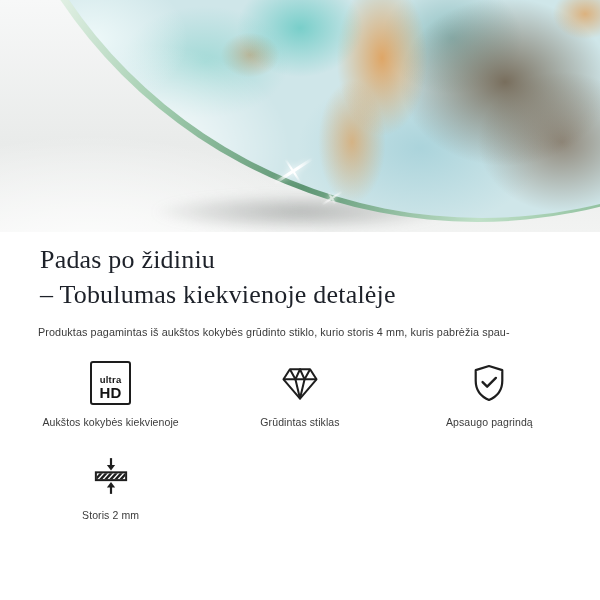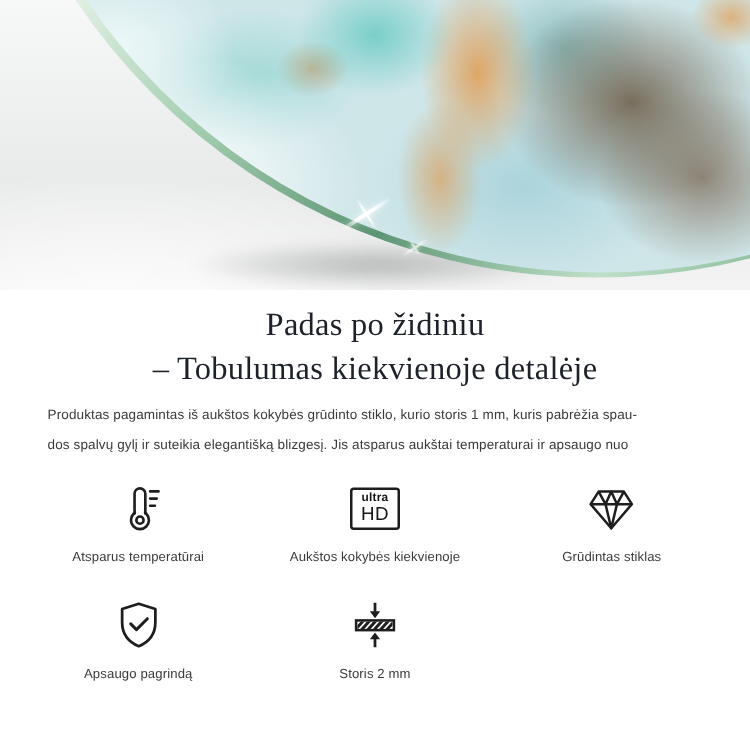--- a/index.html
+++ b/index.html
@@ -38,71 +38,58 @@
   .s1{left:270px;top:148px;width:46px;height:46px;filter:drop-shadow(0 0 3px rgba(255,255,255,0.95));}
   .s1::before{width:46px;height:2.6px;transform:translate(-50%,-50%) rotate(-33deg);}
   .s1::after{width:28px;height:2px;transform:translate(-50%,-50%) rotate(57deg);}
   .s2{left:320px;top:186px;width:24px;height:24px;opacity:.75;filter:drop-shadow(0 0 2px rgba(255,255,255,0.9));}
   .s2::before{width:24px;height:1.8px;transform:translate(-50%,-50%) rotate(-33deg);}
   .s2::after{width:14px;height:1.5px;transform:translate(-50%,-50%) rotate(57deg);}
 
   
   .page-title{margin:10px 40px 0;font-family:"Liberation Serif","DejaVu Serif",serif;
         font-weight:400;font-size:26px;line-height:35px;color:#1d2129;letter-spacing:0.2px;}
-  .page-title span{display:block;text-align:center;}
+  .page-title span{display:block;}
   .desc{margin:8px 38px 0;width:542px;font-size:10.8px;line-height:24px;color:#3a3a3a;letter-spacing:0.1px;}
   .desc div{white-space:nowrap;}
 
   
   .features{margin:15px 30px 0;display:grid;grid-template-columns:1fr 1.35fr 1fr;row-gap:24px;}
   .feature{display:flex;flex-direction:column;align-items:center;}
   .icon-box{height:48px;display:flex;align-items:center;justify-content:center;color:#1e1e1e;}
   .feature-label{margin-top:9px;font-size:10.5px;color:#3b3b3b;letter-spacing:0.1px;}
   .icon-box svg{display:block;}
 
-  .uhd-badge{border:2.5px solid #1d1d1d;border-radius:3px;padding:2px 7px 3px;text-align:center;
+  .uhd-badge{border:2.5px solid #1d1d1d;border-radius:3px;padding:12px 7px 3px;text-align:center;
         color:#141414;line-height:1;}
   .uhd-top{display:block;font-size:9.5px;font-weight:600;letter-spacing:0.2px;}
-  .uhd-bottom{display:block;font-size:15px;font-weight:400;margin-top:1px;letter-spacing:0.3px;}
+  .uhd-bottom{display:block;font-size:15px;font-weight:700;margin-top:1px;letter-spacing:0.3px;}
 </style>
 </head>
 <body>
 
 <div class="hero">
   <div class="hero-shadow"></div>
   <div class="glass-edge"></div>
   <div class="glass-art"></div>
   <div class="sparkle s1"></div>
   <div class="sparkle s2"></div>
 </div>
 
 <h1 class="page-title">
   <span>Padas po židiniu</span>
   <span>– Tobulumas kiekvienoje detalėje</span>
 </h1>
 
 <div class="desc">
-  <div>Produktas pagamintas iš aukštos kokybės grūdinto stiklo, kurio storis 1 mm, kuris pabrėžia spau-</div>
-  <div>dos spalvų gylį ir suteikia elegantišką blizgesį. Jis atsparus aukštai temperaturai ir apsaugo nuo</div>
+  <div>Produktas pagamintas iš aukštos kokybės grūdinto stiklo, kurio storis 4 mm, kuris pabrėžia spau-</div>
 </div>
 
 <div class="features">
 
-  <div class="feature">
-    <div class="icon-box">
-      <svg width="46" height="46" viewBox="0 0 48 48" fill="none" stroke="#1e1e1e" stroke-width="2.2">
-        <circle cx="25" cy="33.5" r="7.5"></circle>
-        <rect x="21.7" y="10" width="6.6" height="20" fill="#ffffff" stroke="none"></rect>
-        <path d="M20.5 28 V11.5 A4.5 4.5 0 0 1 29.5 11.5 V28" stroke-linecap="round"></path>
-        <circle cx="25" cy="33.5" r="3"></circle>
-        <path d="M33.5 9.5 H40.5 M33.5 15.5 H39 M33.5 21.5 H37.5" stroke-linecap="round"></path>
-      </svg>
-    </div>
-    <div class="feature-label">Atsparus temperatūrai</div>
-  </div>
 
   <div class="feature">
     <div class="icon-box">
       <div class="uhd-badge">
         <span class="uhd-top">ultra</span>
         <span class="uhd-bottom">HD</span>
       </div>
     </div>
     <div class="feature-label">Aukštos kokybės kiekvienoje</div>
   </div>

